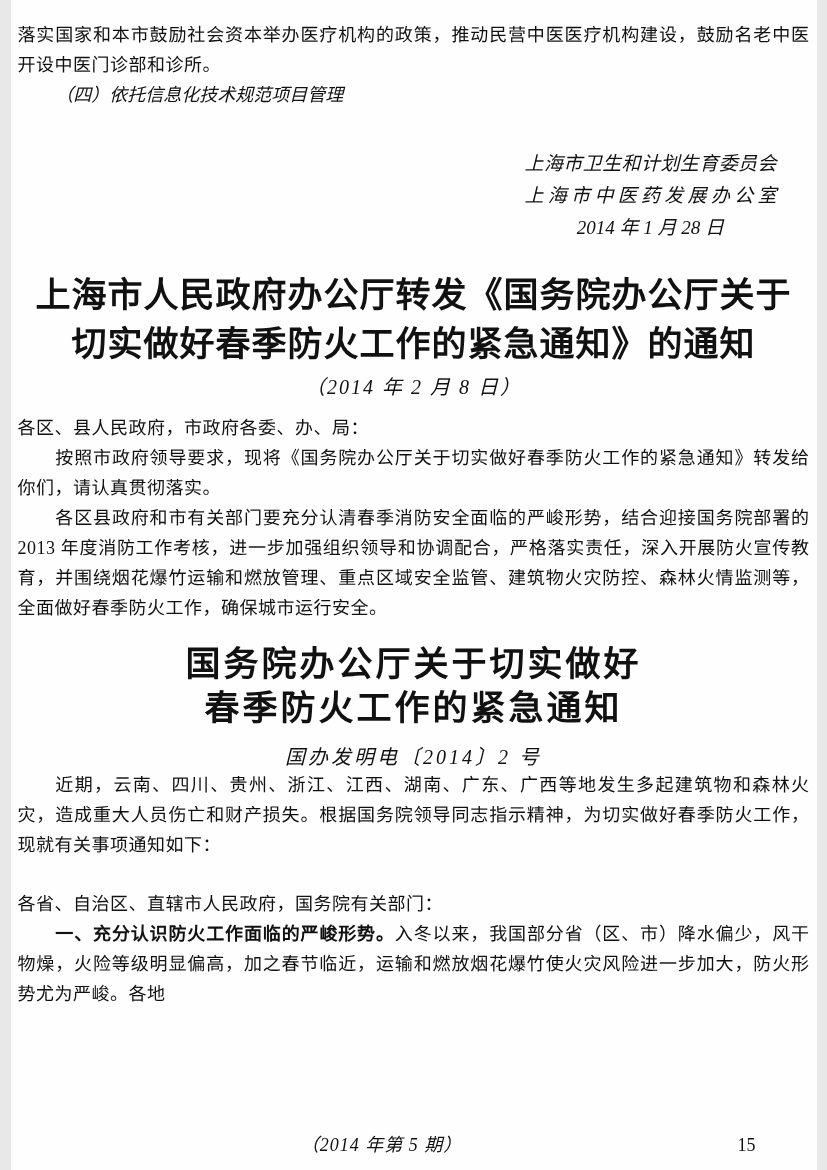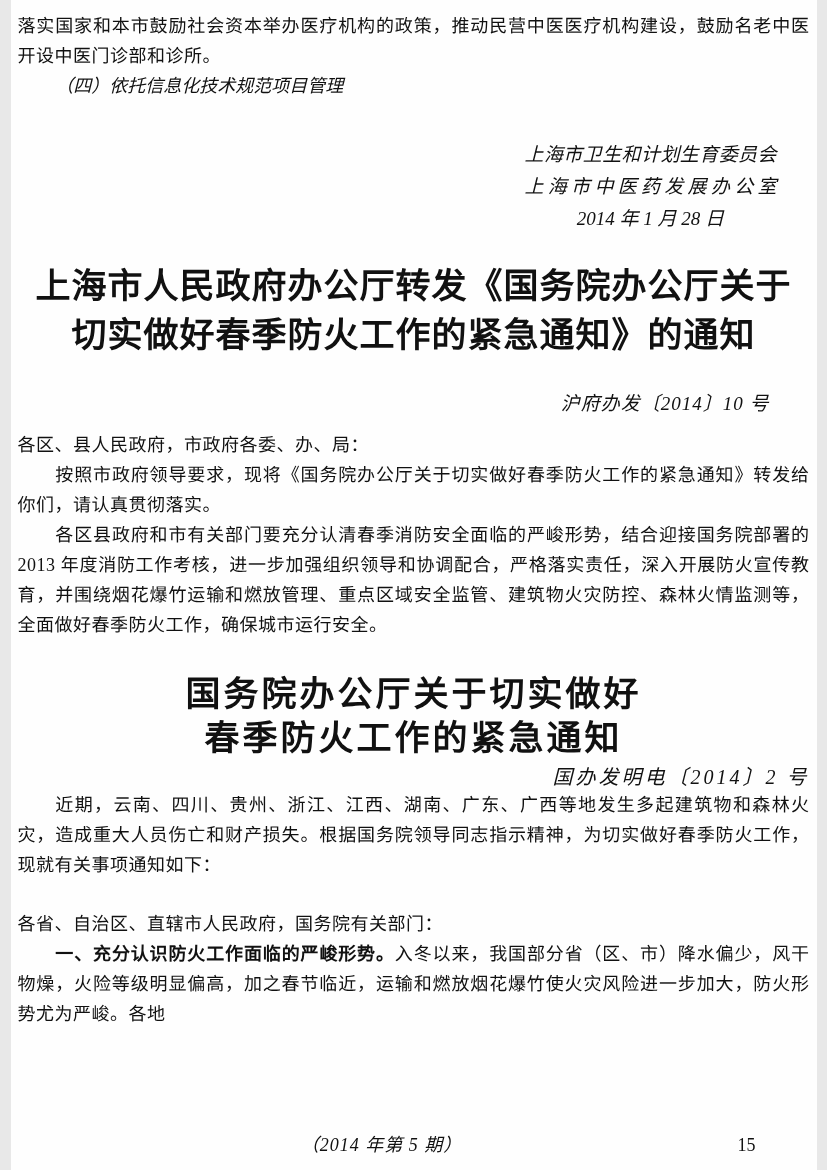--- a/index.html
+++ b/index.html
@@ -4,21 +4,21 @@
 <style>
   html, body { margin: 0; padding: 0; background: #e8e8e8; }
   .page {
     position: relative;
     width: 806px;
     height: 1170px;
     margin: 0 auto;
     background: #fefefe;
     color: #111;
     box-sizing: border-box;
-    padding: 11px 7px 0 7px;
+    padding: 20px 7px 0 7px;
     font-family: "Liberation Serif", "DejaVu Serif", serif;
     overflow: hidden;
   }
   
   .body-p {
     margin: 0;
     font-size: 18px;
     line-height: 30px;
     text-align: justify;
     letter-spacing: 0.5px;
@@ -48,21 +48,21 @@
   
   .doc-title {
     margin: 27px 0 0 0;
     font-size: 35px;
     font-weight: 700;
     line-height: 49px;
     text-align: center;
     letter-spacing: 1px;
   }
   .doc-title-2 {
-    margin: 33px 0 0 0;
+    margin: 20px 0 0 0;
     font-size: 35px;
     font-weight: 700;
     line-height: 44px;
     text-align: center;
     letter-spacing: 3px;
   }
   .title-date {
     margin: 5px 0 0 0;
     font-size: 20px;
     line-height: 26px;
@@ -72,24 +72,24 @@
   }
   .doc-number-right {
     margin: 31px 40px 0 0;
     font-size: 19px;
     line-height: 26px;
     text-align: right;
     font-style: italic;
     letter-spacing: 1px;
   }
   .doc-number-center {
-    margin: 3px 0 0 0;
+    margin: 13px 0 0 0;
     font-size: 20px;
     line-height: 26px;
-    text-align: right;
+    text-align: center;
     font-style: italic;
     letter-spacing: 3px;
   }
   .mt-salutation { margin-top: 13px; }
   .mt-salutation-2 { margin-top: 29px; }
   .item-lead { font-weight: 700; letter-spacing: 0.5px; }
   
   .page-footer {
     position: absolute;
     left: 0; right: 4px;
@@ -124,21 +124,21 @@
       <div class="sig-org">上海市中医药发展办公室</div>
       <div class="sig-date">2014 年 1 月 28 日</div>
     </div>
   </section>
 
   <section>
     <h1 class="doc-title">
       <span>上海市人民政府办公厅转发《国务院办公厅关于</span><br>
       <span>切实做好春季防火工作的紧急通知》的通知</span>
     </h1>
-    <div class="doc-number-right">沪府办发〔2014〕10 号</div>
+    <div class="title-date">（2014 年 2 月 8 日）</div>
     <p class="body-p mt-salutation">各区、县人民政府，市政府各委、办、局：</p>
     <p class="body-p indent">按照市政府领导要求，现将《国务院办公厅关于切实做好春季防火工作的紧急通知》转发给你们，请认真贯彻落实。</p>
     <p class="body-p indent">各区县政府和市有关部门要充分认清春季消防安全面临的严峻形势，结合迎接国务院部署的 2013 年度消防工作考核，进一步加强组织领导和协调配合，严格落实责任，深入开展防火宣传教育，并围绕烟花爆竹运输和燃放管理、重点区域安全监管、建筑物火灾防控、森林火情监测等，全面做好春季防火工作，确保城市运行安全。</p>
   </section>
 
   <section>
     <h2 class="doc-title-2">
       <span>国务院办公厅关于切实做好</span><br>
       <span>春季防火工作的紧急通知</span>
     </h2>

